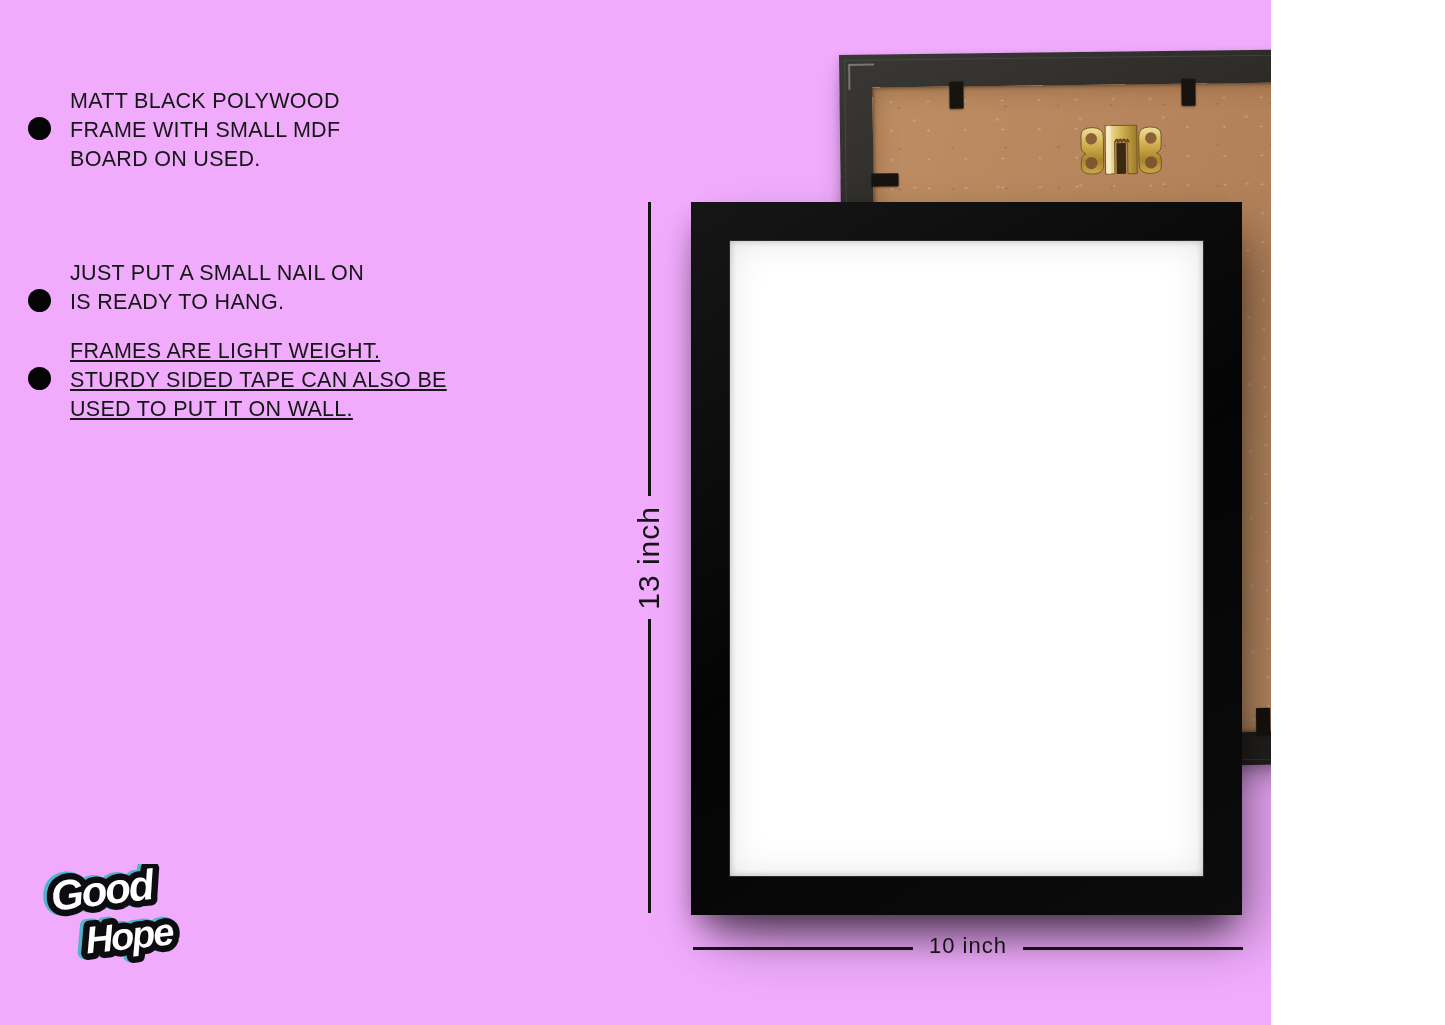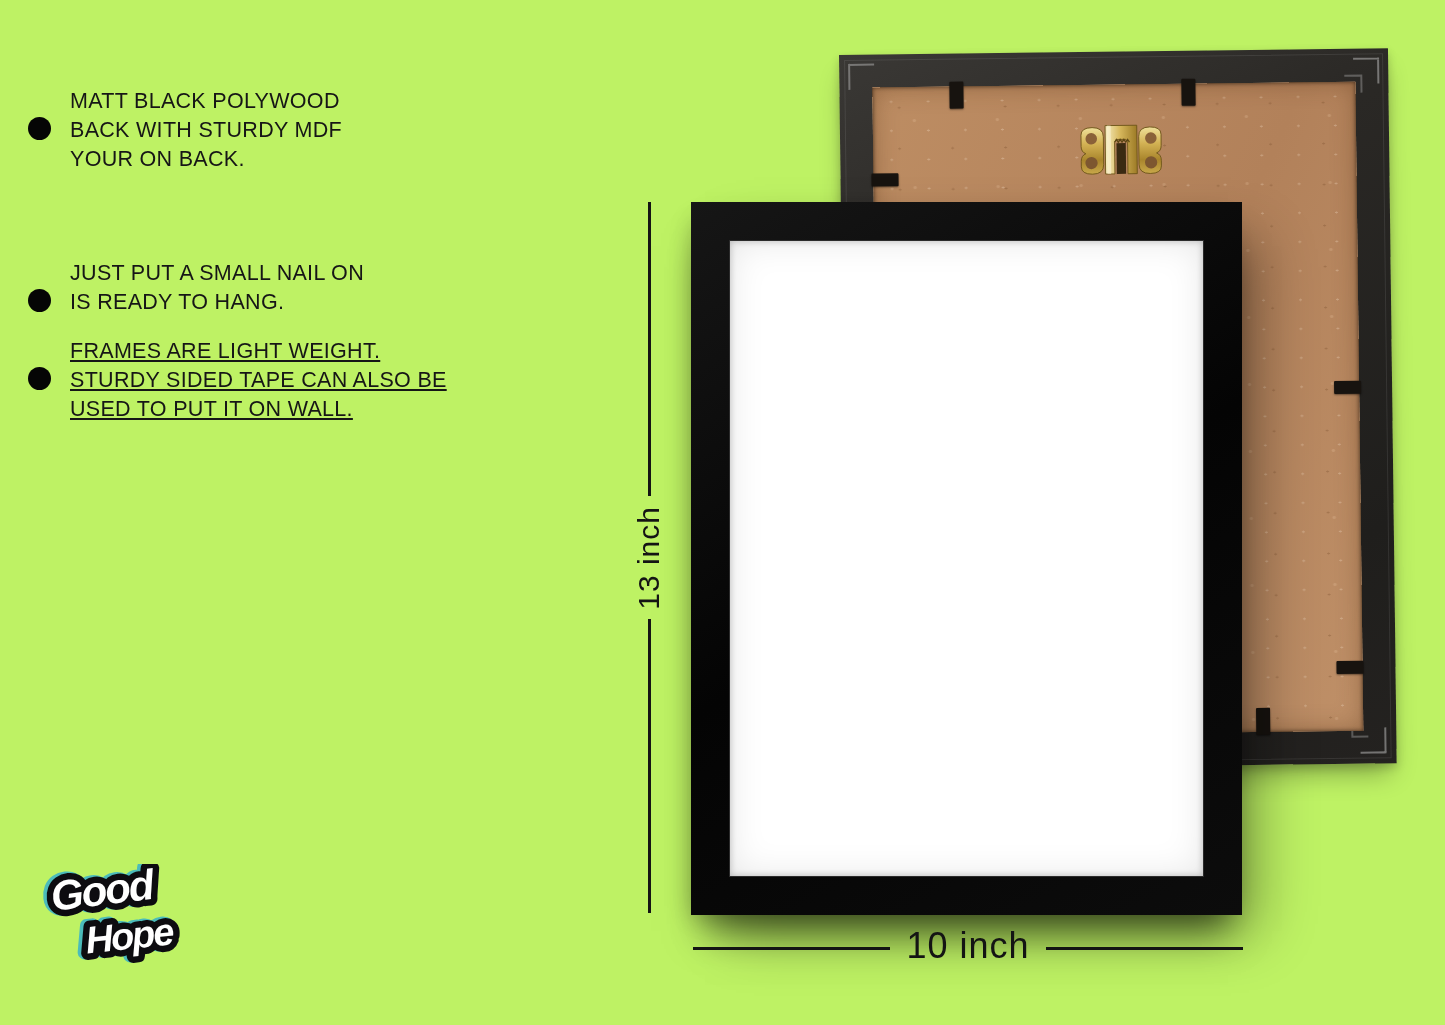--- a/index.html
+++ b/index.html
@@ -1,17 +1,17 @@
 <!DOCTYPE html>
 <html><head>
 <meta charset="utf-8">
 <style>
   html,body{margin:0;padding:0;background:#fff;}
   .stage{
-    position:relative;width:1445px;height:1025px;overflow:hidden;background:#bef264;
+    position:relative;width:1271px;height:1025px;overflow:hidden;background:#f0abfc;
     font-family:"Liberation Sans",sans-serif;color:#141414;
   }
 
   
   .feature-item{position:absolute;left:70px;font-size:21.5px;line-height:29px;
     letter-spacing:0.3px;color:#161616;}
   .feature-item .dot{position:absolute;left:-42px;top:30px;width:23px;height:23px;
     border-radius:50%;background:#050505;}
   .f1{top:87px;}
   .f2{top:215px;margin-top:44px;}
@@ -19,21 +19,21 @@
 
   
   .dim-v{position:absolute;left:630px;top:202px;height:711px;width:38px;
     display:flex;flex-direction:column;align-items:center;}
   .dim-v .seg{width:3px;flex:1;background:#141414;}
   .dim-v .dim-label{writing-mode:vertical-rl;transform:rotate(180deg);
     font-size:30px;letter-spacing:1px;color:#141414;margin:10px 0;white-space:nowrap;}
   .dim-h{position:absolute;left:693px;top:929px;width:550px;height:38px;
     display:flex;align-items:center;}
   .dim-h .seg{height:3px;flex:1;background:#141414;}
-  .dim-h .dim-label{font-size:36px;letter-spacing:1px;color:#141414;
+  .dim-h .dim-label{font-size:22px;letter-spacing:1px;color:#141414;
     margin:2px 16px;white-space:nowrap;transform:translateY(-2px);text-align:center;}
 
   
   .back-frame{position:absolute;left:839px;top:55px;width:549px;height:715px;
     transform:rotate(-0.7deg);transform-origin:0 0;
     background:linear-gradient(155deg,#3a3835 0%,#2a2825 30%,#1f1e1c 75%,#242220 100%);
     box-shadow:0 16px 26px -6px rgba(0,0,0,0.30), 0 4px 10px rgba(0,0,0,0.18);}
   .back-frame .bevel{position:absolute;inset:5px;border:1px solid rgba(180,180,180,0.14);
     pointer-events:none;}
   .mdf-board{position:absolute;inset:33px;
@@ -81,22 +81,22 @@
   .brand-logo{position:absolute;left:40px;top:864px;width:160px;height:110px;}
 </style>
 </head>
 <body>
 
 <div class="stage">
 
   <div class="feature-item f1">
     <span class="dot"></span>
     <div>MATT BLACK POLYWOOD</div>
-    <div>BACK WITH STURDY MDF</div>
-    <div>YOUR ON BACK.</div>
+    <div>FRAME WITH SMALL MDF</div>
+    <div>BOARD ON USED.</div>
   </div>
   <div class="feature-item f2">
     <span class="dot"></span>
     <div>JUST PUT A SMALL NAIL ON</div>
     <div>IS READY TO HANG.</div>
   </div>
   <div class="feature-item f3">
     <span class="dot"></span>
     <div>FRAMES ARE LIGHT WEIGHT.</div>
     <div>STURDY SIDED TAPE CAN ALSO BE</div>

